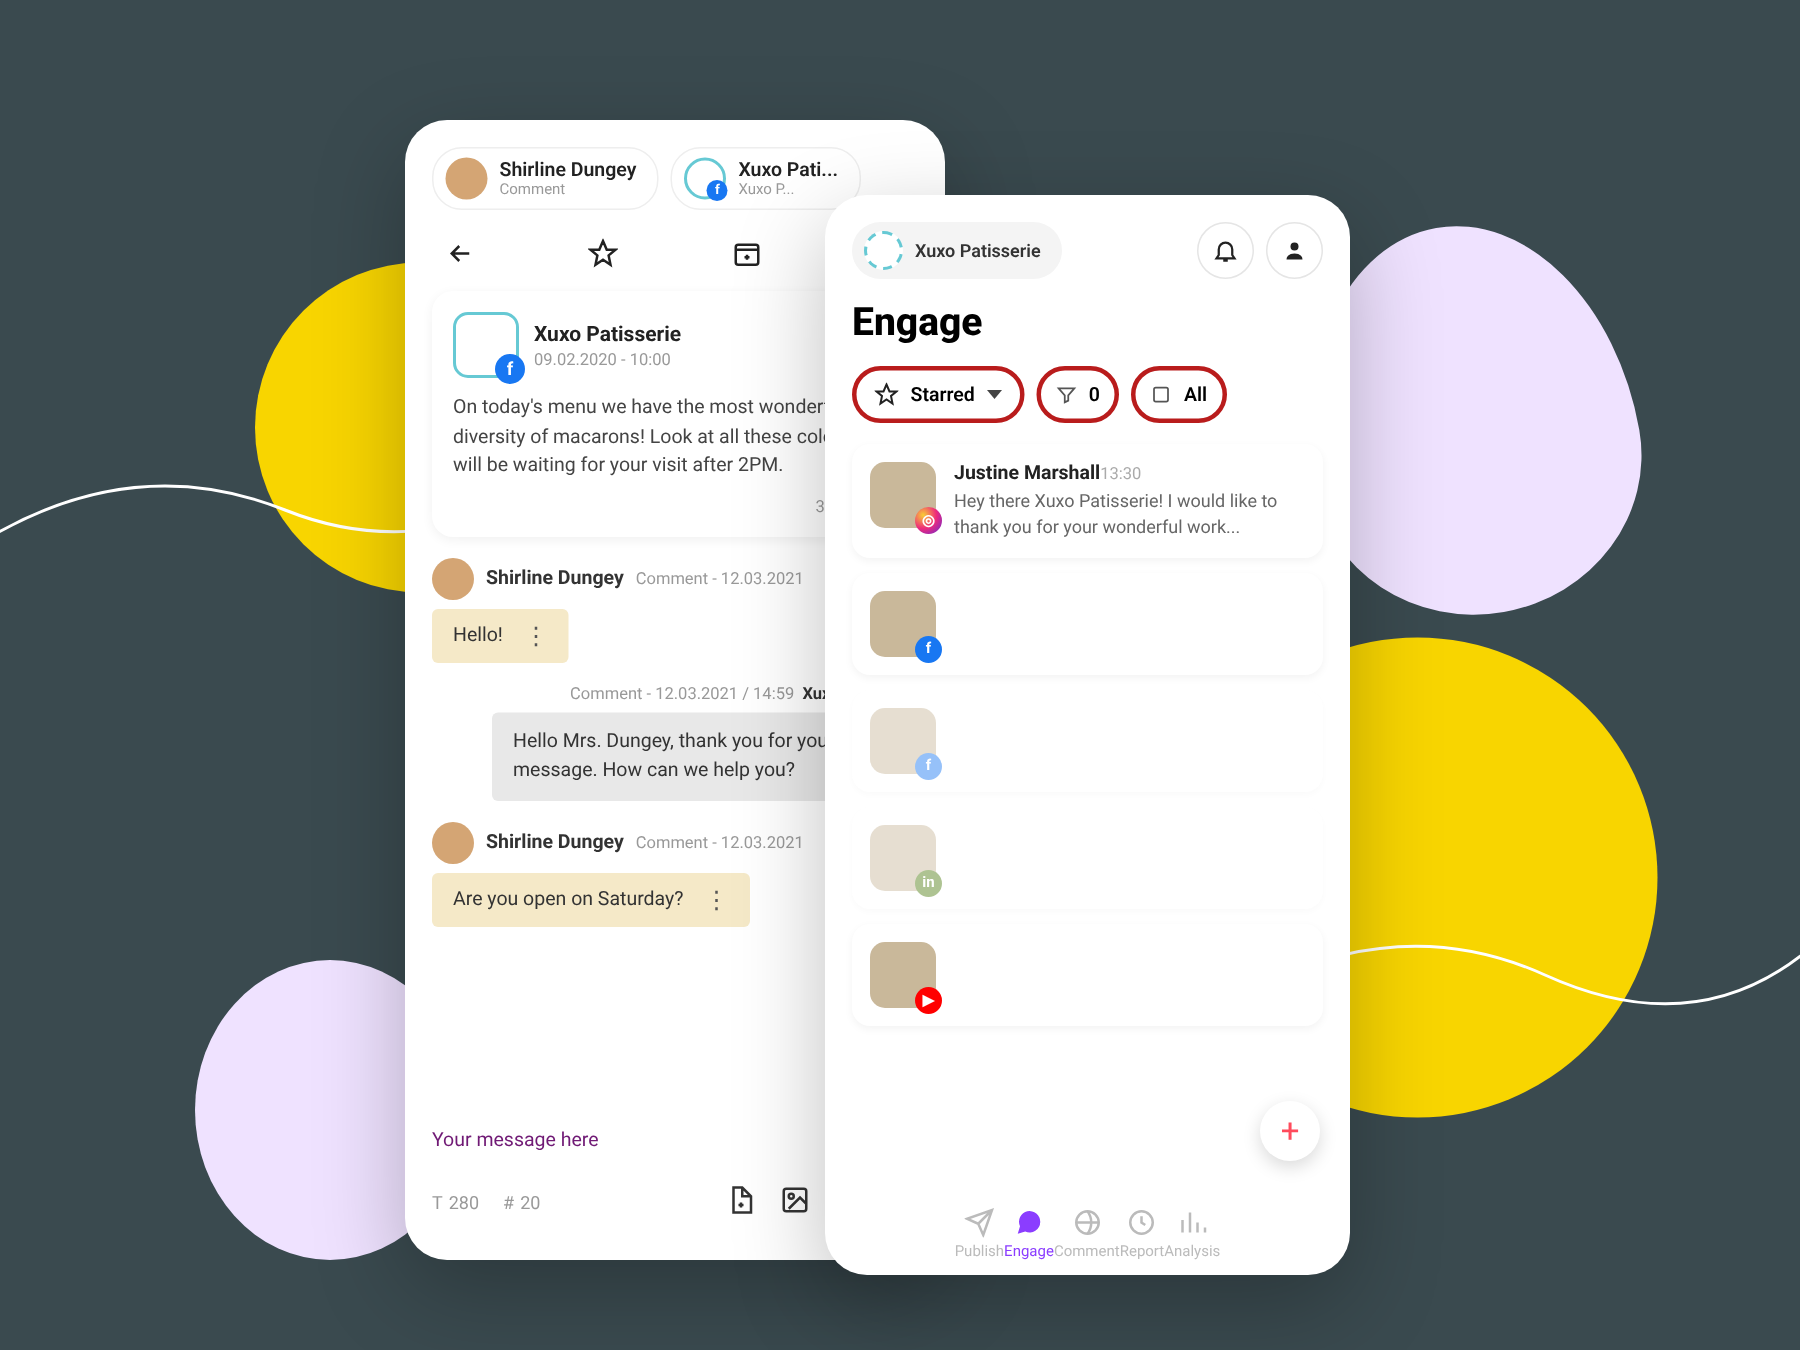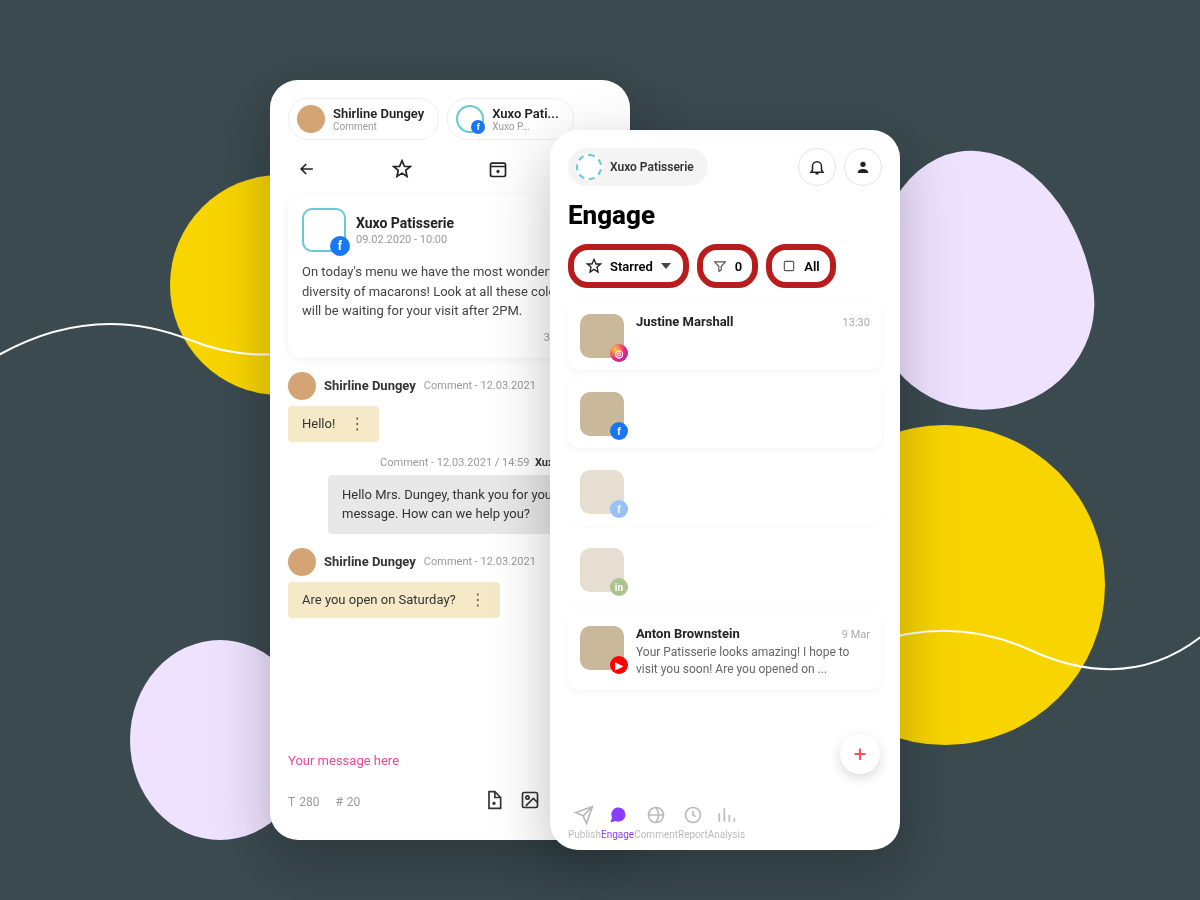--- a/index.html
+++ b/index.html
@@ -34,52 +34,52 @@
 .commenter{display:flex;align-items:center;gap:8px;margin-bottom:6px}
 .commenter .avatar{width:28px;height:28px;border-radius:50%;background:#d4a574}
 .commenter-name{font-weight:700;font-size:13px;color:#333}
 .commenter-meta{font-size:11px;color:#999}
 .bubble{display:inline-flex;align-items:center;gap:14px;padding:10px 14px;border-radius:4px;font-size:13px}
 .bubble.yellow{background:#f5e9c8;color:#333}
 .bubble.grey{background:#e8e8e8;color:#333;margin-left:40px;max-width:260px;line-height:1.5}
 .reply-meta{font-size:11px;color:#999;text-align:right;margin-bottom:6px}
 .dots{font-size:16px;color:#555;cursor:pointer;line-height:1}
 .composer{position:absolute;bottom:18px;left:18px;right:18px}
-.composer-input{color:#ec4899;font-size:13px;padding:8px 0 14px}
+.composer-input{color:#701a75;font-size:13px;padding:8px 0 14px}
 .composer-bar{display:flex;align-items:center;gap:16px;color:#555}
 .composer-bar .stat{font-size:12px;color:#999;display:flex;align-items:center;gap:4px}
 .send-btn{margin-left:auto;width:56px;height:40px;background:#ff4b5c;border-radius:20px;display:flex;align-items:center;justify-content:center}
 
 .top-row{display:flex;align-items:center;gap:8px;margin-bottom:14px}
 .brand-pill{display:flex;align-items:center;gap:8px;background:#f4f4f4;border-radius:20px;padding:6px 14px 6px 8px}
 .brand-pill .logo{width:26px;height:26px;border-radius:50%;border:2px dashed #66c9d4;background:#fff}
 .brand-pill span{font-size:12px;font-weight:600;color:#333}
 .circle-btn{width:38px;height:38px;border-radius:50%;border:1px solid #e5e5e5;display:flex;align-items:center;justify-content:center;cursor:pointer}
 h1.engage{font-size:26px;font-weight:800;margin:6px 0 14px}
 .filter-row{display:flex;gap:8px;margin-bottom:14px}
-.filter-pill{display:flex;align-items:center;gap:8px;border:6px solid #b91c1c;border-radius:20px;padding:8px 12px;font-size:13px;font-weight:600;cursor:pointer}
+.filter-pill{display:flex;align-items:center;gap:8px;border:3px solid #b91c1c;border-radius:20px;padding:8px 12px;font-size:13px;font-weight:600;cursor:pointer}
 .filter-pill.small{padding:8px 10px}
 .search-box{background:#fff;border-radius:12px;box-shadow:0 2px 6px rgba(0,0,0,.05);padding:12px 14px;display:flex;gap:10px;align-items:center;margin-bottom:12px}
 .search-box input{border:none;outline:none;font-size:13px;flex:1;color:#333}
 .search-box input::placeholder{color:#bbb}
 .msg-card{background:#fff;border-radius:12px;box-shadow:0 2px 6px rgba(0,0,0,.05);padding:12px;display:flex;gap:12px;margin-bottom:10px}
 .msg-card.faded{opacity:.45}
 .msg-avatar{width:44px;height:44px;border-radius:10px;background:#c9b89a;position:relative;flex-shrink:0}
 .net-badge{position:absolute;bottom:-4px;right:-4px;width:18px;height:18px;border-radius:50%;display:flex;align-items:center;justify-content:center;color:#fff;font-size:10px;font-weight:700}
 .net-ig{background:radial-gradient(circle at 30% 30%,#f9ce34,#ee2a7b,#6228d7)}
 .net-fb{background:#1877f2}
 .net-li{background:#4d7c0f}
 .net-yt{background:#ff0000}
 .msg-body{flex:1;min-width:0}
-.msg-head{display:flex;justify-content:space-between;align-items:baseline}
+.msg-head{display:flex;align-items:baseline}
 .msg-name{font-weight:700;font-size:13px;color:#222}
 .msg-time{font-size:11px;color:#aaa}
 .msg-text{font-size:12px;color:#666;margin-top:3px;line-height:1.4}
 .fab{position:absolute;bottom:76px;right:20px;width:40px;height:40px;border-radius:50%;background:#fff;box-shadow:0 4px 12px rgba(0,0,0,.15);color:#ff4b5c;font-size:22px;display:flex;align-items:center;justify-content:center;cursor:pointer}
-.tabbar{position:absolute;bottom:10px;left:18px;right:18px;display:flex;justify-content:flex-start;padding-top:10px}
+.tabbar{position:absolute;bottom:10px;left:18px;right:18px;display:flex;justify-content:center;padding-top:10px}
 .tab{display:flex;flex-direction:column;align-items:center;gap:3px;font-size:10px;color:#bbb;cursor:pointer}
 .tab.active{color:#8b3dff}
 .tab .ticon{width:22px;height:22px;display:flex;align-items:center;justify-content:center}
 .chev{width:0;height:0;border-left:5px solid transparent;border-right:5px solid transparent;border-top:6px solid #444}
 </style>
 </head>
 <body>
 
 <div class="bg-yellow-left"></div>
 <div class="bg-purple-right"></div>
@@ -249,47 +249,41 @@
   <div id="msg-list">
       <div class="msg-card">
         <div class="msg-avatar">
           <div class="net-badge net-ig">◎</div>
         </div>
         <div class="msg-body">
           <div class="msg-head">
             <span class="msg-name">Justine Marshall</span>
             <span class="msg-time">13:30</span>
           </div>
+          <div class="msg-text">Hey there Xuxo Patisserie! I would like to thank you for your wonderful work...</div>
         </div>
       </div>
       <div class="msg-card">
         <div class="msg-avatar">
           <div class="net-badge net-fb">f</div>
         </div>
       </div>
       <div class="msg-card faded">
         <div class="msg-avatar">
           <div class="net-badge net-fb">f</div>
         </div>
       </div>
       <div class="msg-card faded">
         <div class="msg-avatar">
           <div class="net-badge net-li">in</div>
         </div>
       </div>
       <div class="msg-card">
         <div class="msg-avatar">
           <div class="net-badge net-yt">▶</div>
-        </div>
-        <div class="msg-body">
-          <div class="msg-head">
-            <span class="msg-name">Anton Brownstein</span>
-            <span class="msg-time">9 Mar</span>
-          </div>
-          <div class="msg-text">Your Patisserie looks amazing! I hope to visit you soon! Are you opened on ...</div>
         </div>
       </div>
     </div>
 
   <div class="fab">+</div>
 
   <div class="tabbar">
     <div class="tab">
         <div class="ticon">
           <svg width="20" height="20" viewBox="0 0 24 24" fill="none" stroke="#bbb" stroke-width="2">

